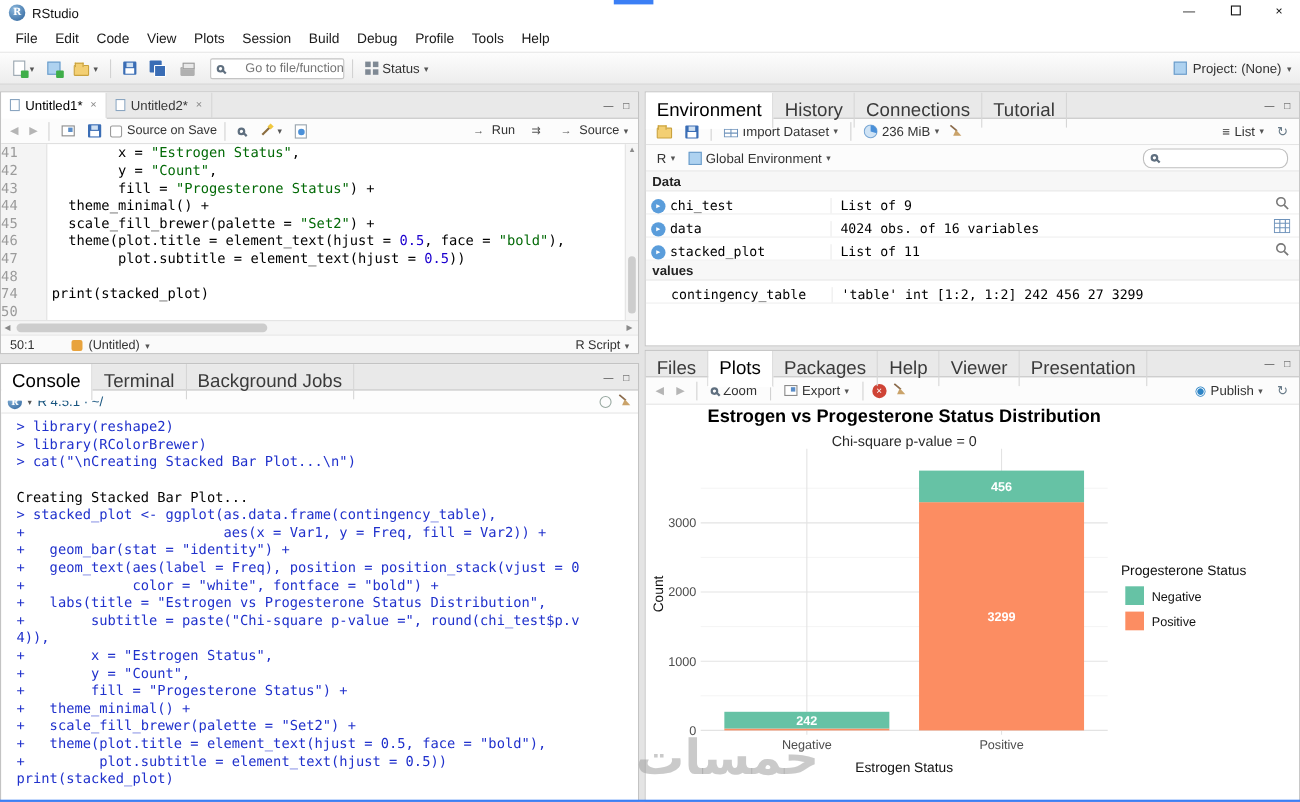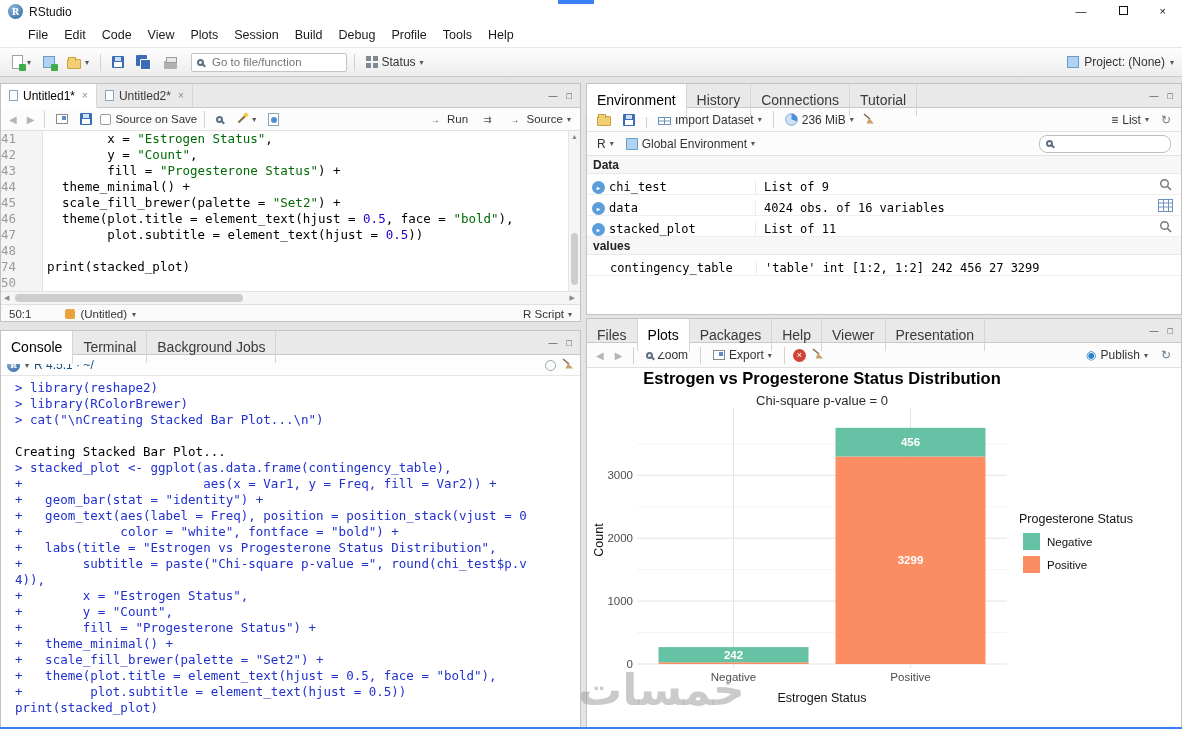--- a/index.html
+++ b/index.html
@@ -13,21 +13,21 @@
 
   
   .titlebar { position:absolute; top:0; left:0; width:100%; height:23px; background:#fff; display:flex; align-items:center; padding:0 8px; }
   .rball { width:15px; height:15px; border-radius:50%; background:radial-gradient(circle at 35% 30%, #8cb8dd, #2a6099); color:#fff; font-weight:bold; font-size:9px; display:inline-flex; align-items:center; justify-content:center; font-family:"DejaVu Serif", serif; flex:none; }
   .tb-title { margin-left:6px; font-size:12px; color:#111; }
   .win-controls { position:absolute; right:16px; top:0; height:23px; display:flex; gap:32px; align-items:center; color:#111; }
   .wc { font-size:11px; line-height:23px; cursor:default; }
   .maxbox { display:inline-block; width:9px; height:9px; border:1px solid #111; }
 
   
-  .menubar { position:absolute; top:23px; left:0; width:100%; height:24px; background:#fff; display:flex; align-items:center; padding:0 20px; }
+  .menubar { position:absolute; top:23px; left:0; width:100%; height:24px; background:#fff; display:flex; align-items:center; padding:0 6px; }
   .menu-item { padding:0 8px; font-size:12.5px; color:#1a1a1a; line-height:24px; cursor:default; }
 
   
   .toolbar { position:absolute; top:47px; left:0; width:100%; height:30px; background:linear-gradient(#fdfdfd,#ededed); border-top:1px solid #e7e7e7; border-bottom:1px solid #c9c9c9; display:flex; align-items:center; padding:0 8px; gap:4px; }
   .tbtn { display:inline-flex; align-items:center; gap:4px; padding:2px 4px; border-radius:3px; color:#333; white-space:nowrap; cursor:default; }
   .caret { font-size:8px; color:#555; }
   .vsep { width:1px; height:17px; background:#d2d2d2; margin:0 3px; flex:none; }
   .spacer { flex:1 1 auto; }
 
   .ic-page { width:11px; height:14px; background:#fff; border:1px solid #97a3ad; position:relative; display:inline-block; }
@@ -57,36 +57,36 @@
   .ic-notebook { width:11px; height:13px; background:#fff; border:1px solid #97a3ad; position:relative; display:inline-block; }
   .ic-notebook::after { content:""; position:absolute; left:2px; top:3px; width:6px; height:6px; border-radius:50%; background:#4a90d9; }
   .ic-chunk { width:10px; height:10px; background:#e8a33d; border-radius:2px; display:inline-block; }
   .ic-redx { width:13px; height:13px; border-radius:50%; background:#cf4436; color:#fff; display:inline-flex; align-items:center; justify-content:center; font-size:9px; line-height:13px; flex:none; }
   .pub-dot { color:#2c84c6; font-size:12px; }
   .refresh { color:#6a7c8a; font-size:12px; }
   .ic-suspend { width:11px; height:11px; border:1.5px solid #98a8a0; border-radius:50%; display:inline-block; }
   .nav-arrow { font-size:10px; color:#555; padding:0 3px; }
   .nav-arrow.dim { color:#b5b5b5; }
 
-  .goto-box { display:inline-flex; align-items:center; gap:8px; width:156px; height:19px; background:#fff; border:1px solid #c4c4c4; border-radius:2px; padding:0 5px; margin-left:6px; }
+  .goto-box { display:inline-flex; align-items:center; gap:19px; width:122px; height:19px; background:#fff; border:1px solid #c4c4c4; border-radius:2px; padding:0 5px; margin-left:6px; }
   .goto-box input { border:none; outline:none; width:118px; font-size:11.5px; color:#333; font-family:"Liberation Sans",sans-serif; background:transparent; }
   .search-box { display:inline-flex; align-items:center; gap:5px; width:132px; height:18px; background:#fff; border:1px solid #bfbfbf; border-radius:8px; padding:0 6px; margin-right:4px; }
   .search-box input { border:none; outline:none; width:100px; font-size:11px; background:transparent; }
   .project-btn { display:inline-flex; align-items:center; gap:5px; color:#333; }
 
   
   .workspace { position:absolute; top:77px; left:0; width:1182px; height:652px; background:#e4e4e4; }
   .pane { position:absolute; background:#fff; border:1px solid #c3c3c3; overflow:hidden; }
   .pane-source  { left:0;     top:6px;   width:581px; height:239px; }
   .pane-console { left:0;     top:253px; width:581px; height:399px; }
   .pane-env     { left:586px; top:6px;   width:596px; height:232px; }
   .pane-plots   { left:586px; top:241px; width:596px; height:411px; }
 
   .tabbar { height:24px; background:#e9e9e9; border-bottom:1px solid #c8c8c8; display:flex; align-items:stretch; position:relative; }
-  .ptab { padding:16px 10px; display:flex; align-items:center; font-size:14px; color:#3a3a3a; border-right:1px solid #d6d6d6; cursor:default; white-space:nowrap; }
+  .ptab { padding:16px 10px; display:flex; align-items:center; font-size:17px; color:#3a3a3a; border-right:1px solid #d6d6d6; cursor:default; white-space:nowrap; }
   .ptab.active { background:#fff; color:#000; margin-bottom:-1px; border-bottom:1px solid #fff; }
   .stab { padding:0 8px; display:inline-flex; align-items:center; gap:5px; font-size:12px; color:#3a3a3a; border-right:1px solid #d6d6d6; cursor:default; white-space:nowrap; }
   .stab.active { background:#fff; margin-bottom:-1px; border-bottom:1px solid #fff; color:#000; }
   .ic-doc { width:9px; height:11px; background:#fff; border:1px solid #8aa5c0; display:inline-block; }
   .tabx { color:#8a8a8a; font-size:10px; margin-left:2px; }
   .pane-ctrls { margin-left:auto; display:flex; gap:9px; align-items:center; padding-right:8px; color:#444; }
   .pc { font-size:9px; cursor:default; }
 
   
   .srctools { height:23px; border-bottom:1px solid #e0e0e0; background:#fcfcfc; display:flex; align-items:center; padding:0 5px; gap:4px; font-size:11.5px; color:#333; }

